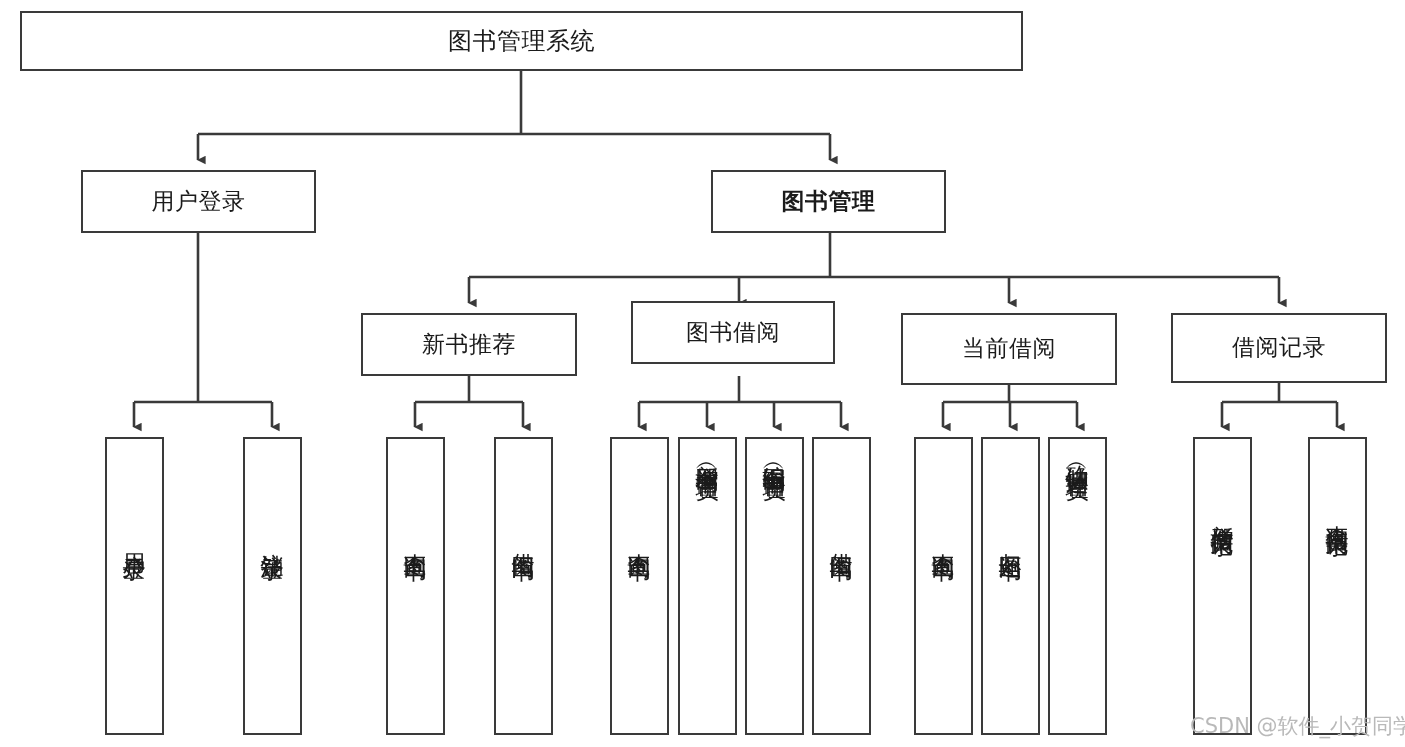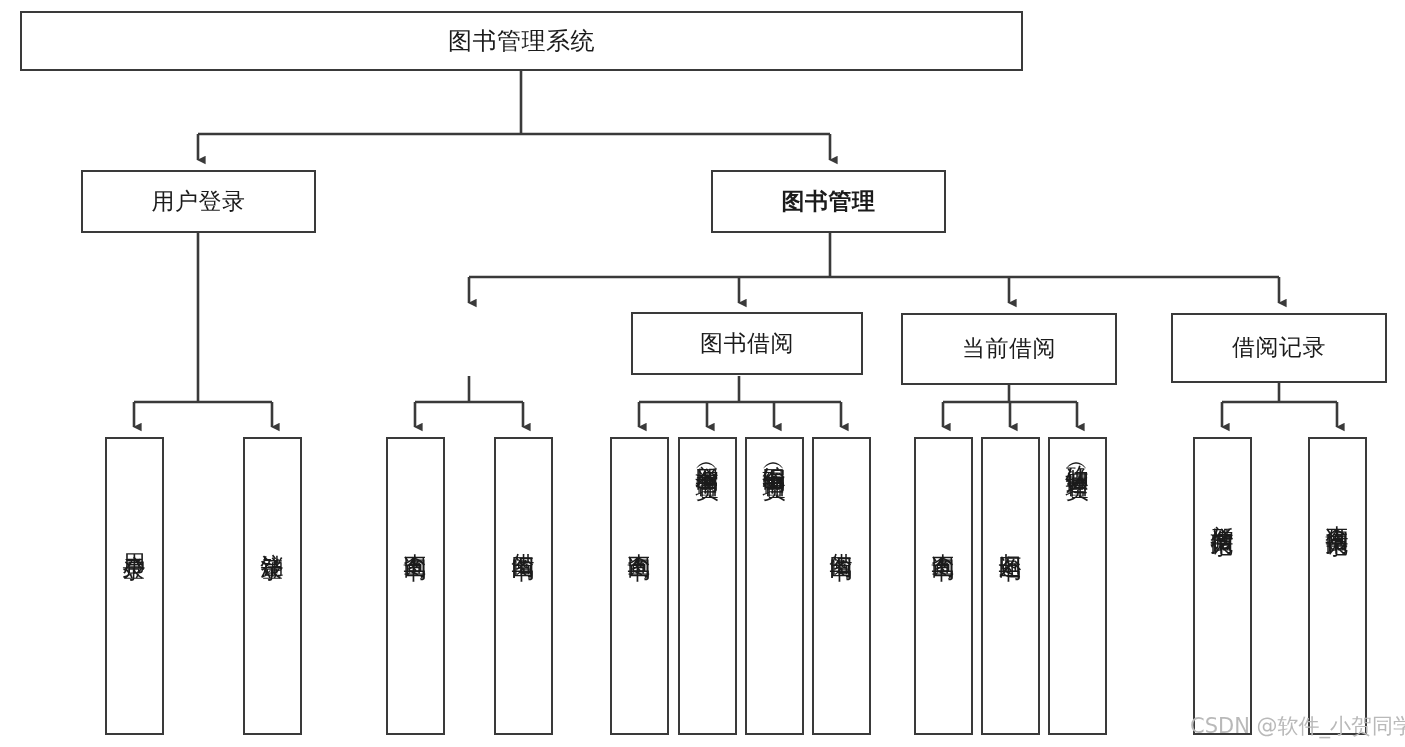--- a/index.html
+++ b/index.html
@@ -140,21 +140,24 @@
     <span class="lbl">图书管理系统</span>
   </div>
 
   <div class="node horiz" style="left:81px; top:170px; width:235px; height:63px;">
     <span class="lbl">用户登录</span>
   </div>
   <div class="node horiz" style="left:711px; top:170px; width:235px; height:63px;font-weight:bold;">
     <span class="lbl">图书管理</span>
   </div>
 
-  <div class="node horiz" style="left:631px; top:312px; width:232px; height:63px;">
+  <div class="node horiz" style="left:361px; top:313px; width:216px; height:63px;">
+    <span class="lbl">新书推荐</span>
+  </div>
+  <div class="node horiz" style="left:631px; top:301px; width:204px; height:63px;">
     <span class="lbl">图书借阅</span>
   </div>
   <div class="node horiz" style="left:901px; top:313px; width:216px; height:72px;">
     <span class="lbl">当前借阅</span>
   </div>
   <div class="node horiz" style="left:1171px; top:313px; width:216px; height:70px;">
     <span class="lbl">借阅记录</span>
   </div>
 
   <div class="node vert mid" style="left:105px; top:437px; width:59px; height:298px;">

